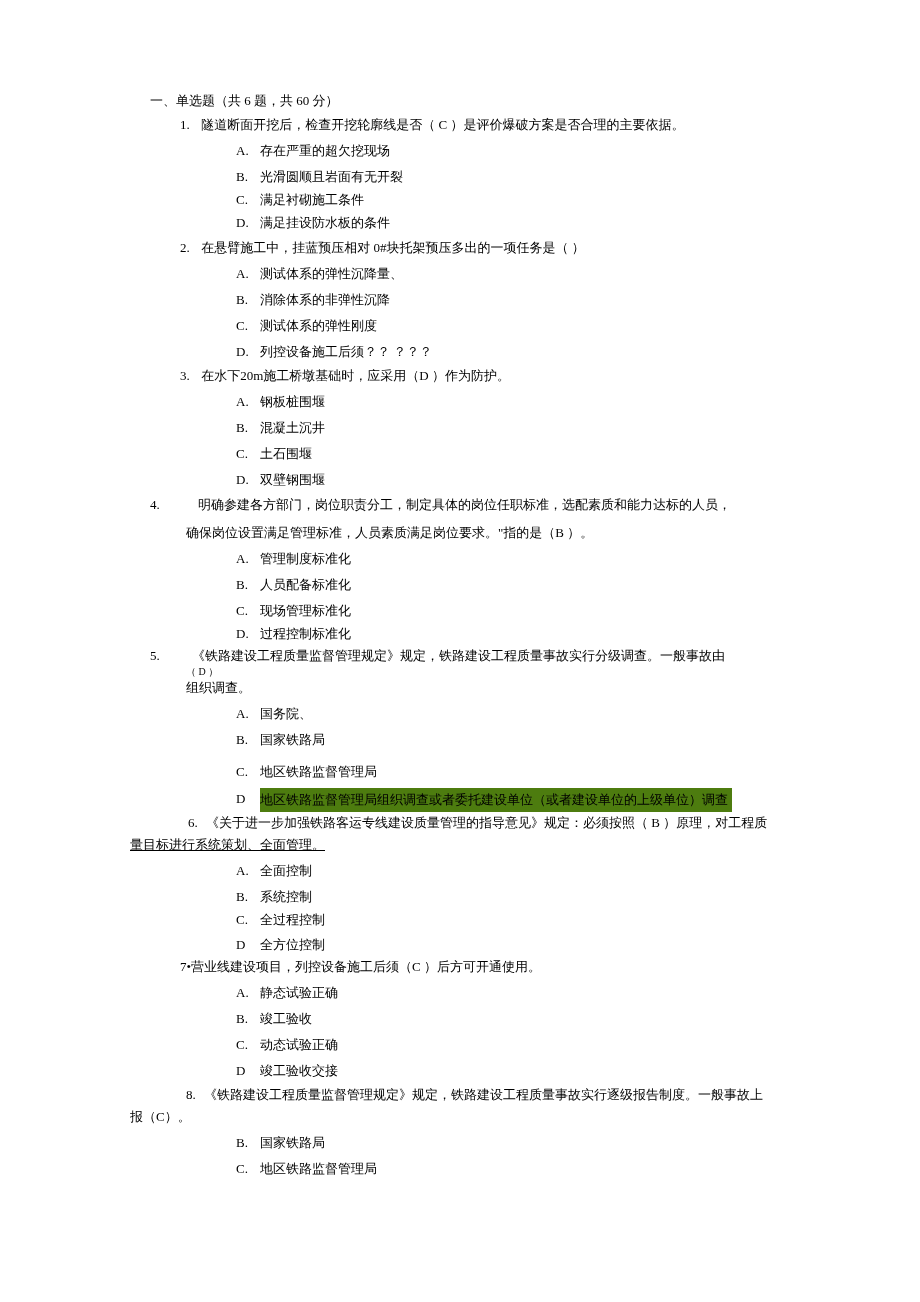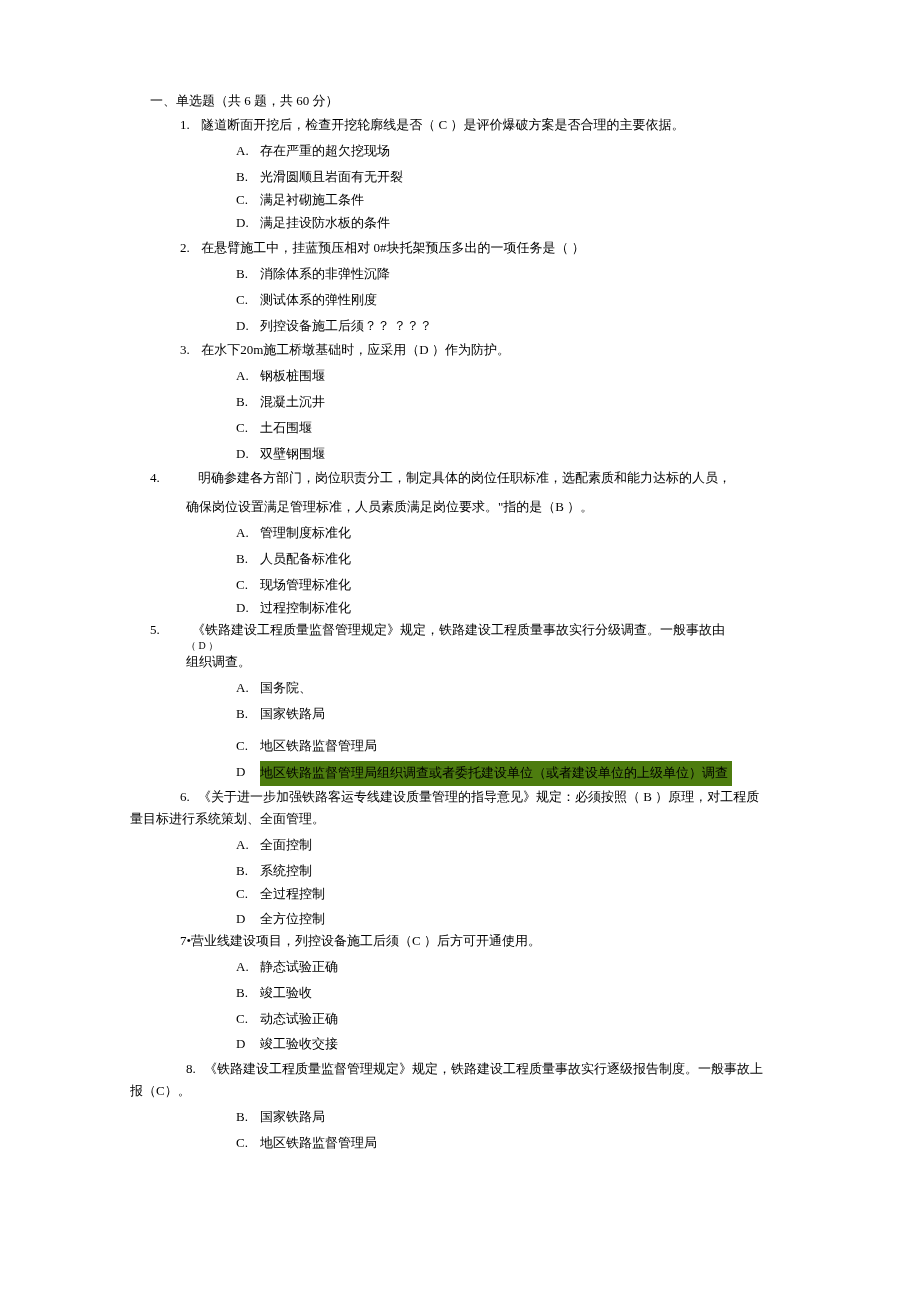--- a/index.html
+++ b/index.html
@@ -39,20 +39,21 @@
     display: inline-block;
     width: 24px;
   }
   .hl {
     background: #4d7c0f;
     display: inline-block;
     padding: 1px 4px 1px 0;
   }
   .q6-line2 {
     margin-left: 0px;
+    text-decoration: underline;
   }
   .q7-line {
     margin-left: 50px;
   }
   .q8-line2 {
     margin-left: 0px;
   }
   .d-row {
     display: flex;
     align-items: flex-start;
@@ -83,20 +84,21 @@
       <div class="opt"><span class="letter">A.</span><span>存在严重的超欠挖现场</span></div>
       <div class="opt"><span class="letter">B.</span><span>光滑圆顺且岩面有无开裂</span></div>
       <div class="opt tight"><span class="letter">C.</span><span>满足衬砌施工条件</span></div>
       <div class="opt tight"><span class="letter">D.</span><span>满足挂设防水板的条件</span></div>
     </div>
   </div>
 
   <div class="question">
     <span class="qtext"><span class="num">2.</span>&nbsp;<span>在悬臂施工中，挂蓝预压相对 0#块托架预压多出的一项任务是（ ）</span></span>
     <div class="options">
+      <div class="opt"><span class="letter">A.</span><span>测试体系的弹性沉降量、</span></div>
       <div class="opt"><span class="letter">B.</span><span>消除体系的非弹性沉降</span></div>
       <div class="opt"><span class="letter">C.</span><span>测试体系的弹性刚度</span></div>
       <div class="opt"><span class="letter">D.</span><span>列控设备施工后须？？ ？？？</span></div>
     </div>
   </div>
 
   <div class="question">
     <span class="qtext"><span class="num">3.</span>&nbsp;<span>在水下20m施工桥墩基础时，应采用（D ）作为防护。</span></span>
     <div class="options">
       <div class="opt"><span class="letter">A.</span><span>钢板桩围堰</span></div>
@@ -126,21 +128,21 @@
       <div class="opt"><span class="letter">B.</span><span>国家铁路局</span></div>
       <div class="opt" style="margin-top:10px;"><span class="letter">C.</span><span>地区铁路监督管理局</span></div>
       <div class="d-row" style="margin-top:2px;">
         <span class="letter">D</span>
         <span class="txt"><span class="hl">地区铁路监督管理局组织调查或者委托建设单位（或者建设单位的上级单位）调查</span></span>
       </div>
     </div>
   </div>
 
   <div style="margin-left:20px; margin-top:0px;">
-    <span class="qtext" style="margin-left:30px;"><span class="num">6.</span><span>《关于进一步加强铁路客运专线建设质量管理的指导意见》规定：必须按照（ B ）原理，对工程质</span></span>
+    <span class="qtext" style="margin-left:38px;"><span class="num">6.</span><span>《关于进一步加强铁路客运专线建设质量管理的指导意见》规定：必须按照（ B ）原理，对工程质</span></span>
   </div>
   <div class="q6-line2">量目标进行系统策划、全面管理。</div>
   <div style="margin-left:106px;">
     <div class="opt"><span class="letter">A.</span><span>全面控制</span></div>
     <div class="opt"><span class="letter">B.</span><span>系统控制</span></div>
     <div class="opt tight"><span class="letter">C.</span><span>全过程控制</span></div>
     <div class="d-row tight">
       <span class="letter">D</span>
       <span class="txt">全方位控制</span>
     </div>

